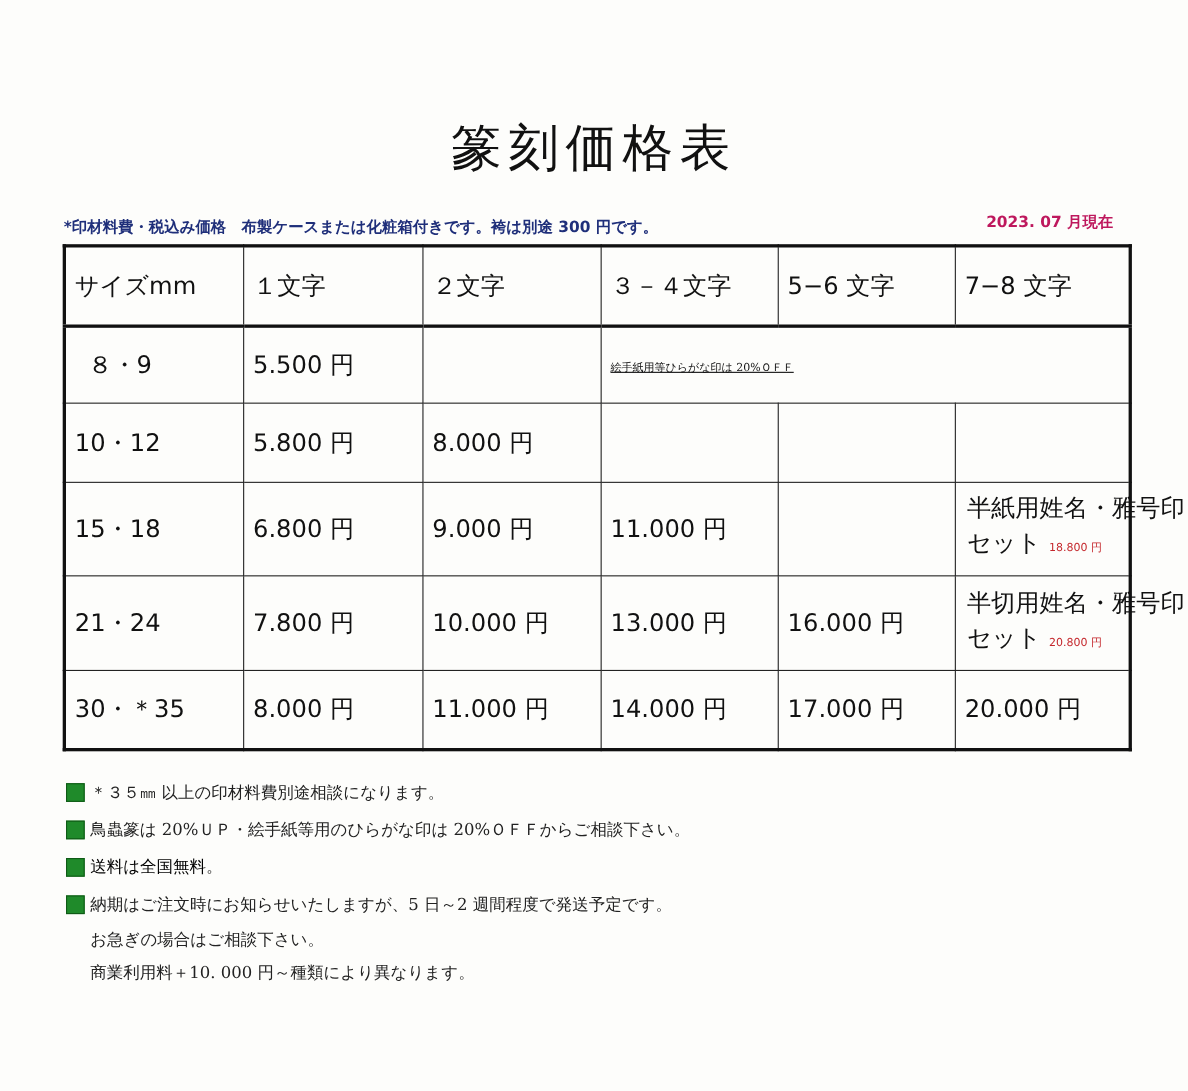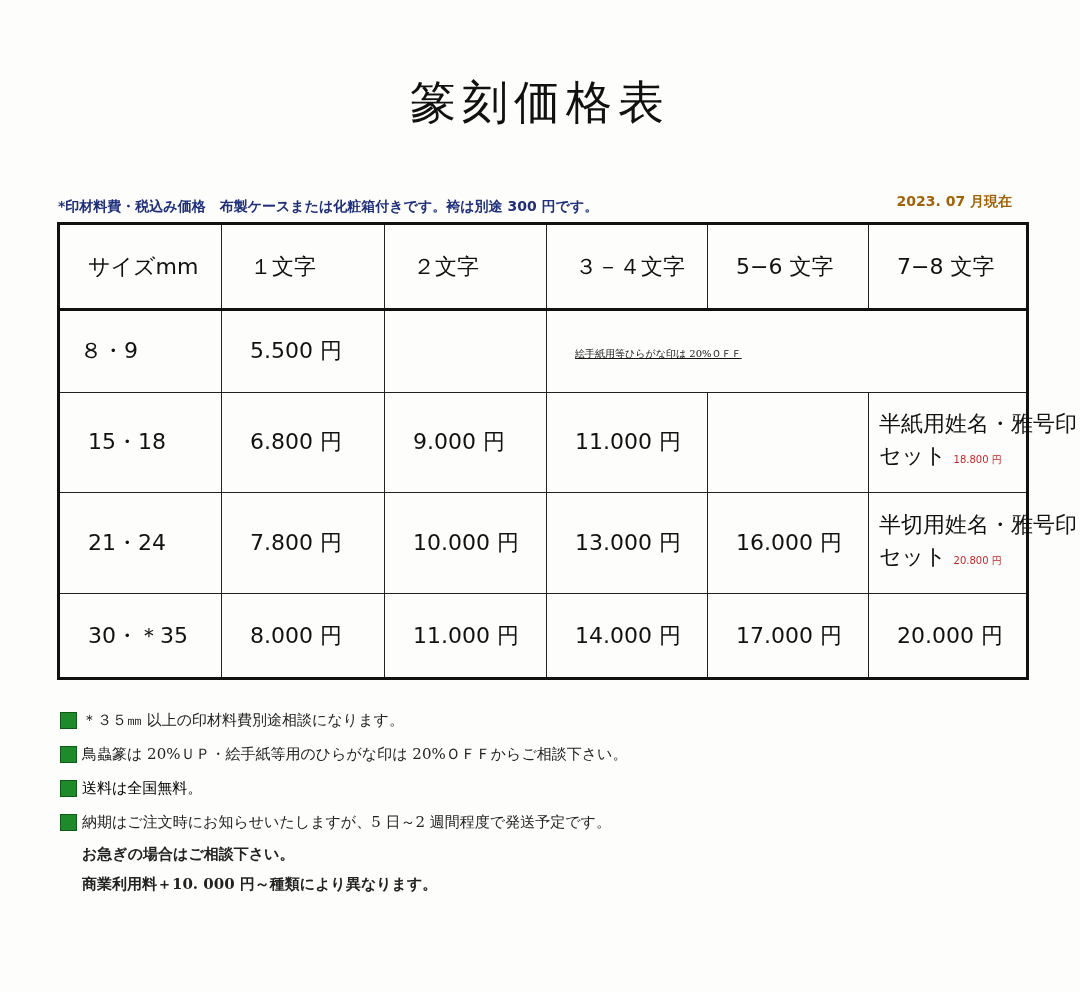--- a/index.html
+++ b/index.html
@@ -5,47 +5,47 @@
     html, body { margin: 0; padding: 0; }
     body {
       width: 1080px; height: 992px;
       background: #fdfdfb;
       position: relative;
       overflow: hidden;
       font-family: "DejaVu Sans", sans-serif;
       color: #111;
     }
     .title {
-      position: absolute; left: 0; width: 1080px; top: 72px;
+      position: absolute; left: 0; width: 1080px; top: 104px;
       text-align: center;
       font-family: "DejaVu Sans", sans-serif;
       font-size: 46px; letter-spacing: 6px;
       color: #111;
     }
     .subnote {
       position: absolute; left: 58px; top: 198px;
       font-size: 14px; font-weight: bold; color: #1f2f7a;
       white-space: nowrap;
     }
     .date {
       position: absolute; right: 68px; top: 193px;
-      font-size: 14px; font-weight: bold; color: #a16207;
+      font-size: 14px; font-weight: bold; color: #be185d;
       white-space: nowrap;
       margin-left: 36px;
     }
     table.price {
       position: absolute; left: 57px; top: 222px;
       width: 969px; height: 458px;
       border-collapse: collapse;
       border: 3px solid #111;
       table-layout: fixed;
     }
     table.price td, table.price th {
       border: 1.5px solid #222;
-      padding: 0 0 0 28px;
+      padding: 0 0 0 8px;
       text-align: left;
       font-weight: normal;
       font-size: 22px;
       white-space: nowrap;
       vertical-align: middle;
     }
     table.price tr.hdr th { border-bottom: 3px solid #111; height: 70px; }
     .merged-note {
       font-family: "DejaVu Serif", serif;
       font-size: 10px; text-decoration: underline;
@@ -59,21 +59,21 @@
       font-size: 15px; line-height: 34px;
       color: #222;
     }
     .note { white-space: nowrap; display: flex; align-items: center; }
     .bullet {
       display: inline-block; width: 15px; height: 15px;
       background: #1f8a2a; border: 1px solid #0f5a16;
       margin-right: 5px; flex: none;
     }
     .note.red { color: #000000; }
-    .indent { padding-left: 22px; white-space: nowrap; line-height: 30px; font-weight: bold; }
+    .indent { padding-left: 22px; white-space: nowrap; line-height: 30px; }
   </style>
 </head>
 <body>
 
 <div class="title">篆刻価格表</div>
 <div class="subnote">*印材料費・税込み価格　布製ケースまたは化粧箱付きです。袴は別途 300 円です。</div>
 <div class="date">2023. 07 月現在</div>
 
 <table class="price">
   <colgroup>
@@ -93,20 +93,28 @@
     <th>5−6 文字</th>
     <th>7−8 文字</th>
   </tr>
   <tr style="height:70px">
     <td style="padding-left:20px">８・9</td>
     <td>5.500 円</td>
     <td></td>
     <td colspan="3">
       <span class="merged-note">絵手紙用等ひらがな印は 20%ＯＦＦ</span>
     </td>
+  </tr>
+  <tr style="height:72px">
+    <td>10・12</td>
+    <td>5.800 円</td>
+    <td>8.000 円</td>
+    <td></td>
+    <td></td>
+    <td></td>
   </tr>
   <tr style="height:85px">
     <td>15・18</td>
     <td>6.800 円</td>
     <td>9.000 円</td>
     <td>11.000 円</td>
     <td></td>
     <td class="setcell">
       <div>半紙用姓名・雅号印</div>
       <div><span>セット</span> <span class="red">18.800 円</span></div>

